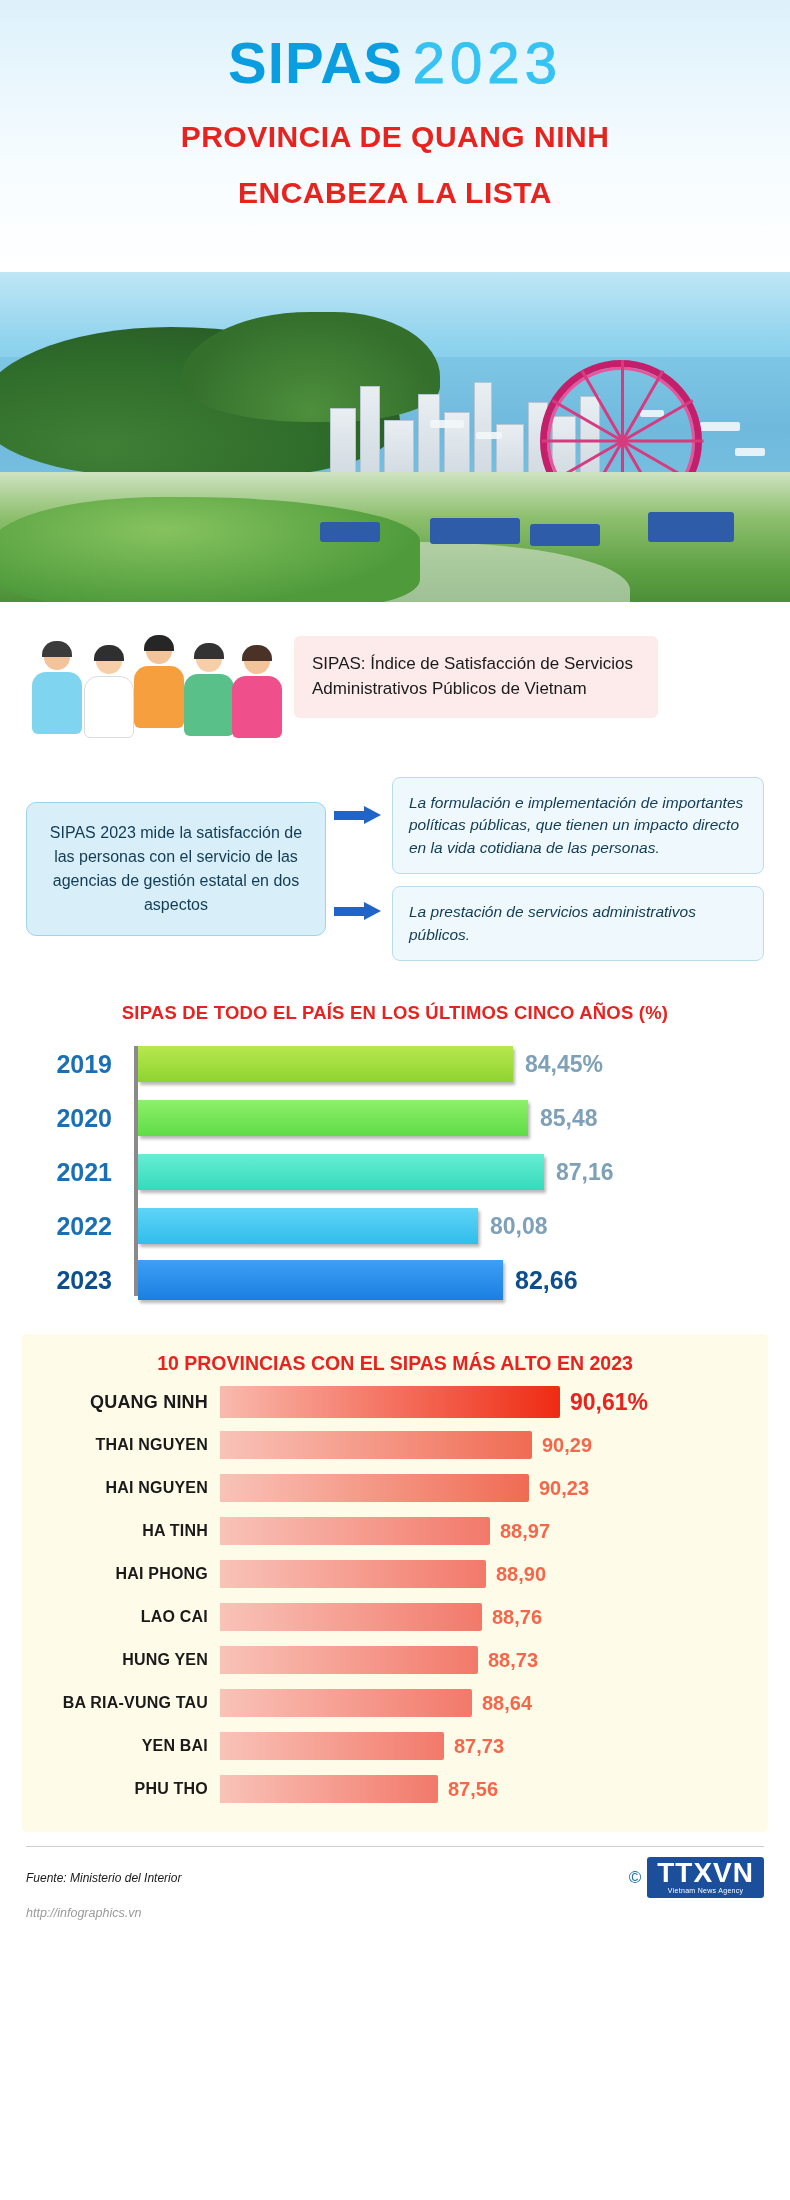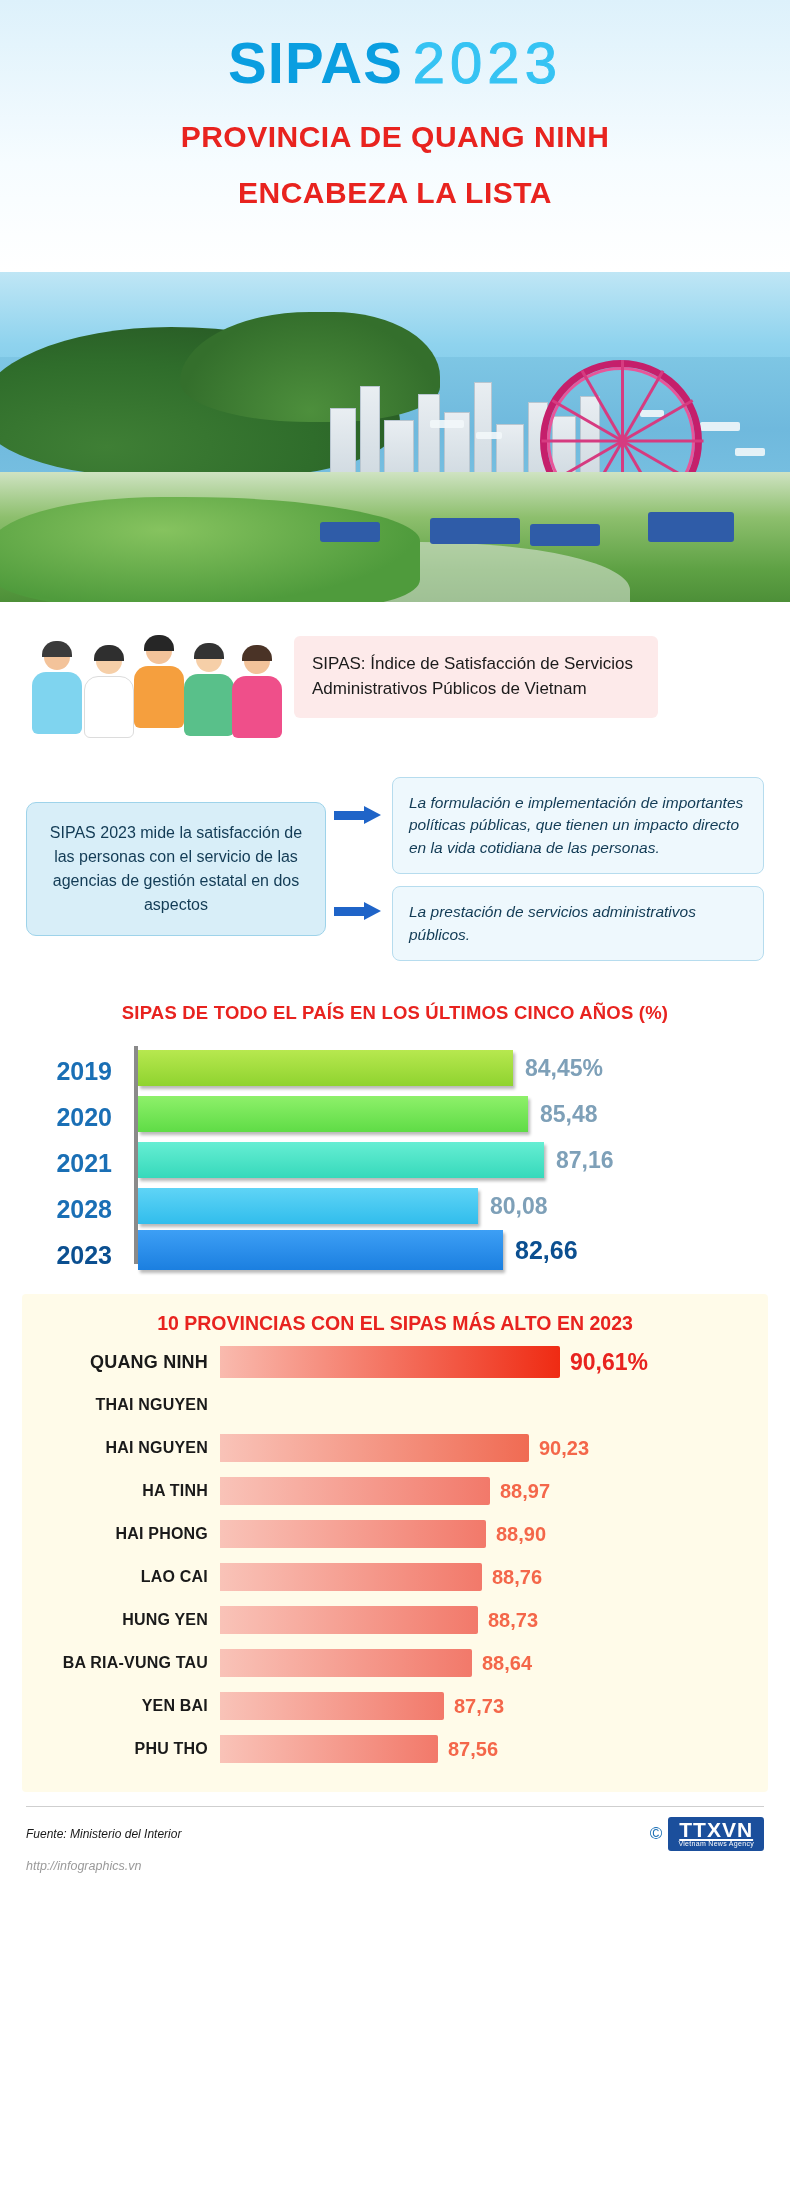--- a/index.html
+++ b/index.html
@@ -231,23 +231,23 @@
   .c1-axis {
     position: absolute;
     left: 108px;
     top: 4px;
     bottom: 6px;
     width: 4px;
     background: #8a8a8a;
   }
   .c1-row {
     display: flex;
-    align-items: flex-end;
+    align-items: center;
     height: 44px;
-    margin-bottom: 2px;
+    margin-bottom: 10px;
   }
   .c1-year {
     width: 100px;
     text-align: right;
     padding-right: 14px;
     font-size: 25px;
     font-weight: bold;
     color: #1a6fb5;
   }
   .c1-year.hl { color: #0b4f90; }
@@ -318,21 +318,21 @@
   .foot-src { font-size: 12px; font-style: italic; color: #1a1a1a; }
   .foot-brand { display: flex; align-items: center; gap: 6px; }
   .foot-c { font-size: 17px; color: #1a6fb5; }
   .brand-box {
     background: #1b4f9c;
     color: #ffffff;
     padding: 2px 10px 4px 10px;
     border-radius: 3px;
     text-align: center;
   }
-  .brand-top { font-size: 21px; font-weight: bold; letter-spacing: 1px; line-height: 1; text-decoration: underline; }
+  .brand-top { font-size: 28px; font-weight: bold; letter-spacing: 1px; line-height: 1; }
   .brand-bot { font-size: 7px; letter-spacing: .3px; }
   .foot-url {
     margin-top: 8px;
     font-size: 12.5px;
     color: #9a9a9a;
     font-style: italic;
   }
 </style>
 </head>
 <body>
@@ -467,21 +467,21 @@
 
       <div class="c1-row">
         <div class="c1-year">2021</div>
         <div class="c1-bar-area">
           <div class="c1-bar" style="width:406px;background:linear-gradient(180deg,#66eed3,#36d9bb);"></div>
           <div class="c1-val">87,16</div>
         </div>
       </div>
 
       <div class="c1-row">
-        <div class="c1-year">2028</div>
+        <div class="c1-year">2022</div>
         <div class="c1-bar-area">
           <div class="c1-bar" style="width:340px;background:linear-gradient(180deg,#5fd4f6,#31bdec);"></div>
           <div class="c1-val">80,08</div>
         </div>
       </div>
 
       <div class="c1-row">
         <div class="c1-year hl">2023</div>
         <div class="c1-bar-area">
           <div class="c1-bar" style="width:365px;height:40px;background:linear-gradient(180deg,#3d9ff5,#1b7fe0);"></div>
@@ -497,20 +497,24 @@
     <div class="c2-row">
       <div class="c2-name hl">QUANG NINH</div>
       <div class="c2-bar-area">
         <div class="c2-bar hl" style="width:340px;background:linear-gradient(90deg,#f9baae,#ef2b13);"></div>
         <div class="c2-val hl">90,61%</div>
       </div>
     </div>
 
     <div class="c2-row">
       <div class="c2-name">THAI NGUYEN</div>
+      <div class="c2-bar-area">
+        <div class="c2-bar" style="width:312px;background:linear-gradient(90deg,#f9c3b8,#f06b53);"></div>
+        <div class="c2-val">90,29</div>
+      </div>
     </div>
 
     <div class="c2-row">
       <div class="c2-name">HAI NGUYEN</div>
       <div class="c2-bar-area">
         <div class="c2-bar" style="width:309px;background:linear-gradient(90deg,#f9c3b8,#f06b53);"></div>
         <div class="c2-val">90,23</div>
       </div>
     </div>
 

